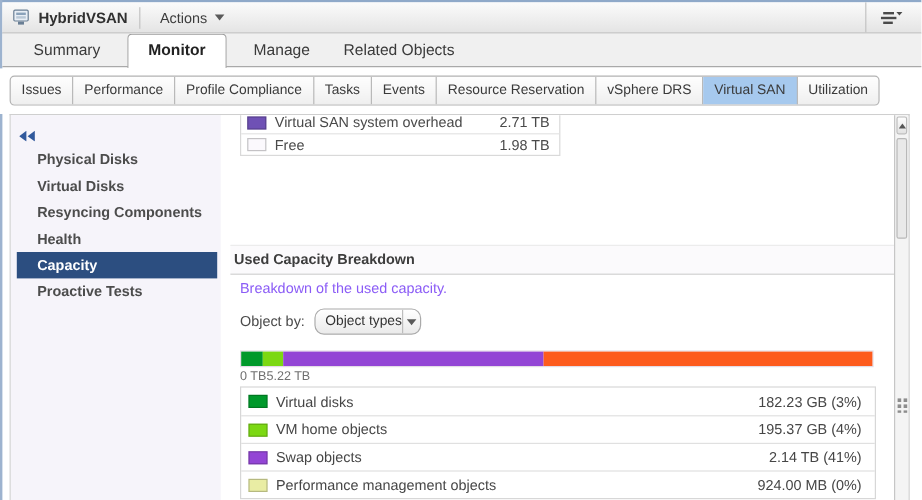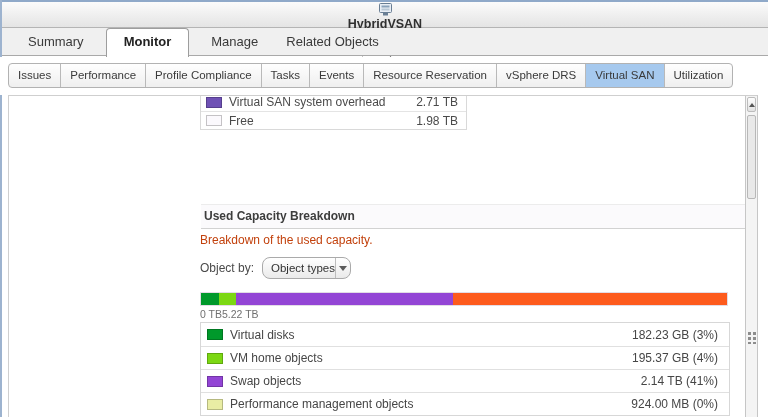--- a/index.html
+++ b/index.html
@@ -4,21 +4,21 @@
 <style>
   * { box-sizing: border-box; margin: 0; padding: 0; }
   html,body { width:768px; height:417px; overflow:hidden; background:#fff;
     font-family:"Liberation Sans", sans-serif; color:#4a4a4a; position:relative; }
   .edge-top { position:absolute; left:0; top:0; width:768px; height:2px; background:#8fa9c9; }
   .edge-left { position:absolute; left:0; top:0; width:2px; height:417px; background:#9db3cf; }
 
   
   .toolbar { position:absolute; left:2px; top:2px; width:766px; height:26px;
     background:linear-gradient(#fbfbfb,#e4e4e4); border-bottom:1px solid #b4b4b4;
-    display:flex; align-items:center;flex-direction:column; }
+    display:flex; align-items:center; }
   .obj-icon { margin:0 7px 0 8px; display:flex; }
   .obj-title { font-size:12.5px; font-weight:bold; color:#303030; }
   .tb-sep { width:1px; height:18px; background:#c2c2c2; margin:0 10px; }
   .actions { font-size:12px; color:#3c3c3c; display:flex; align-items:center; gap:6px; padding:4px 6px;justify-content:space-between; }
   .caret { width:0; height:0; border-left:4px solid transparent; border-right:4px solid transparent; border-top:5px solid #5a5a5a; }
   .tb-spacer { flex:1; }
   .panel-btn { display:flex; align-items:center; padding:0 14px 0 12px; height:100%; border-left:1px solid #c2c2c2; }
 
   
   .tabstrip { position:absolute; left:2px; top:28px; width:766px; height:28px;
@@ -48,24 +48,24 @@
 
   
   .ovtable { position:absolute; left:16px; top:-4px; width:267px; border:1px solid #d9d9d9; background:#fff; }
   .ovrow { display:flex; align-items:center; height:18px; border-top:1px solid #e4e4e4; font-size:12px; color:#4a4a4a; }
   .ovrow:first-child { border-top:none; }
   .swatch { width:16px; height:11px; margin-left:5px; border:1px solid rgba(0,0,0,0.22); flex:none; }
   .ovrow .lbl { margin-left:7px; flex:1; white-space:nowrap; }
   .ovrow .val { margin-right:8px; }
 
   
-  .sect-head { position:absolute; left:17px; top:108px; width:562px; height:25px; background:#fbfafc;
+  .sect-head { position:absolute; left:8px; top:108px; width:562px; height:25px; background:#fbfafc;
     border-top:1px solid #ececec; border-bottom:1px solid #d2d2d2; }
   .sect-head span { display:inline-block; margin-left:3px; line-height:23px; font-size:12px; font-weight:bold; color:#3d3d3d; }
-  .desc { position:absolute; left:16px; top:137px; font-size:12px; color:#c2410c; }
+  .desc { position:absolute; left:16px; top:137px; font-size:12px; color:#8b5cf6; }
 
   .group-row { position:absolute; left:16px; top:161px; display:flex; align-items:center; font-size:12px; color:#4a4a4a; }
   .dropdown { margin-left:8px; width:89px; height:22px; border:1px solid #aaaaaa; border-radius:8px;
     background:linear-gradient(#ffffff,#eaeaea); display:flex; align-items:center; overflow:hidden; }
   .dropdown .dd-val { flex:1; font-size:11.5px; color:#333; padding-left:8px; white-space:nowrap; }
   .dropdown .dd-arrow { width:19px; height:100%; border-left:1px solid #bdbdbd; display:flex; align-items:center; justify-content:center; }
 
   
   .bar { position:absolute; left:16px; top:196px; width:528px; height:14px; display:flex; border:1px solid #e3dce6; }
   .bar div { height:100%; }
@@ -144,20 +144,36 @@
     <span class="seg">Events</span>
     <span class="seg">Resource Reservation</span>
     <span class="seg">vSphere DRS</span>
     <span class="seg selected">Virtual SAN</span>
     <span class="seg">Utilization</span>
   </div>
 </div>
 
 <div class="frame">
 
+  <div class="sidebar">
+    <span class="collapse">
+      <svg width="14" height="9" viewBox="0 0 14 9">
+        <polygon points="6,0 0,4.5 6,9" fill="#31599c"></polygon>
+        <polygon points="13,0 7,4.5 13,9" fill="#31599c"></polygon>
+      </svg>
+    </span>
+    <ul class="nav">
+      <li>Physical Disks</li>
+      <li>Virtual Disks</li>
+      <li>Resyncing Components</li>
+      <li>Health</li>
+      <li class="selected">Capacity</li>
+      <li>Proactive Tests</li>
+    </ul>
+  </div>
 
   <div class="main">
 
     <div class="ovtable">
       <div class="ovrow">
         <span class="swatch" style="background: rgb(111, 81, 181);"></span>
         <span class="lbl">Virtual SAN system overhead</span>
         <span class="val">2.71 TB</span>
       </div>
       <div class="ovrow">

